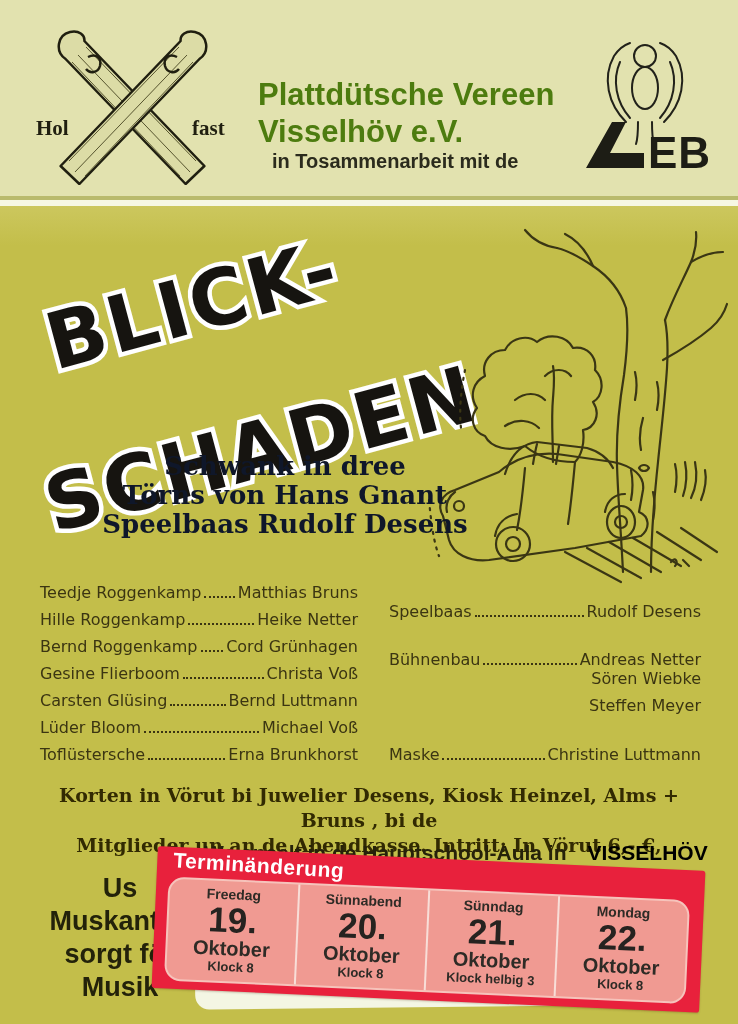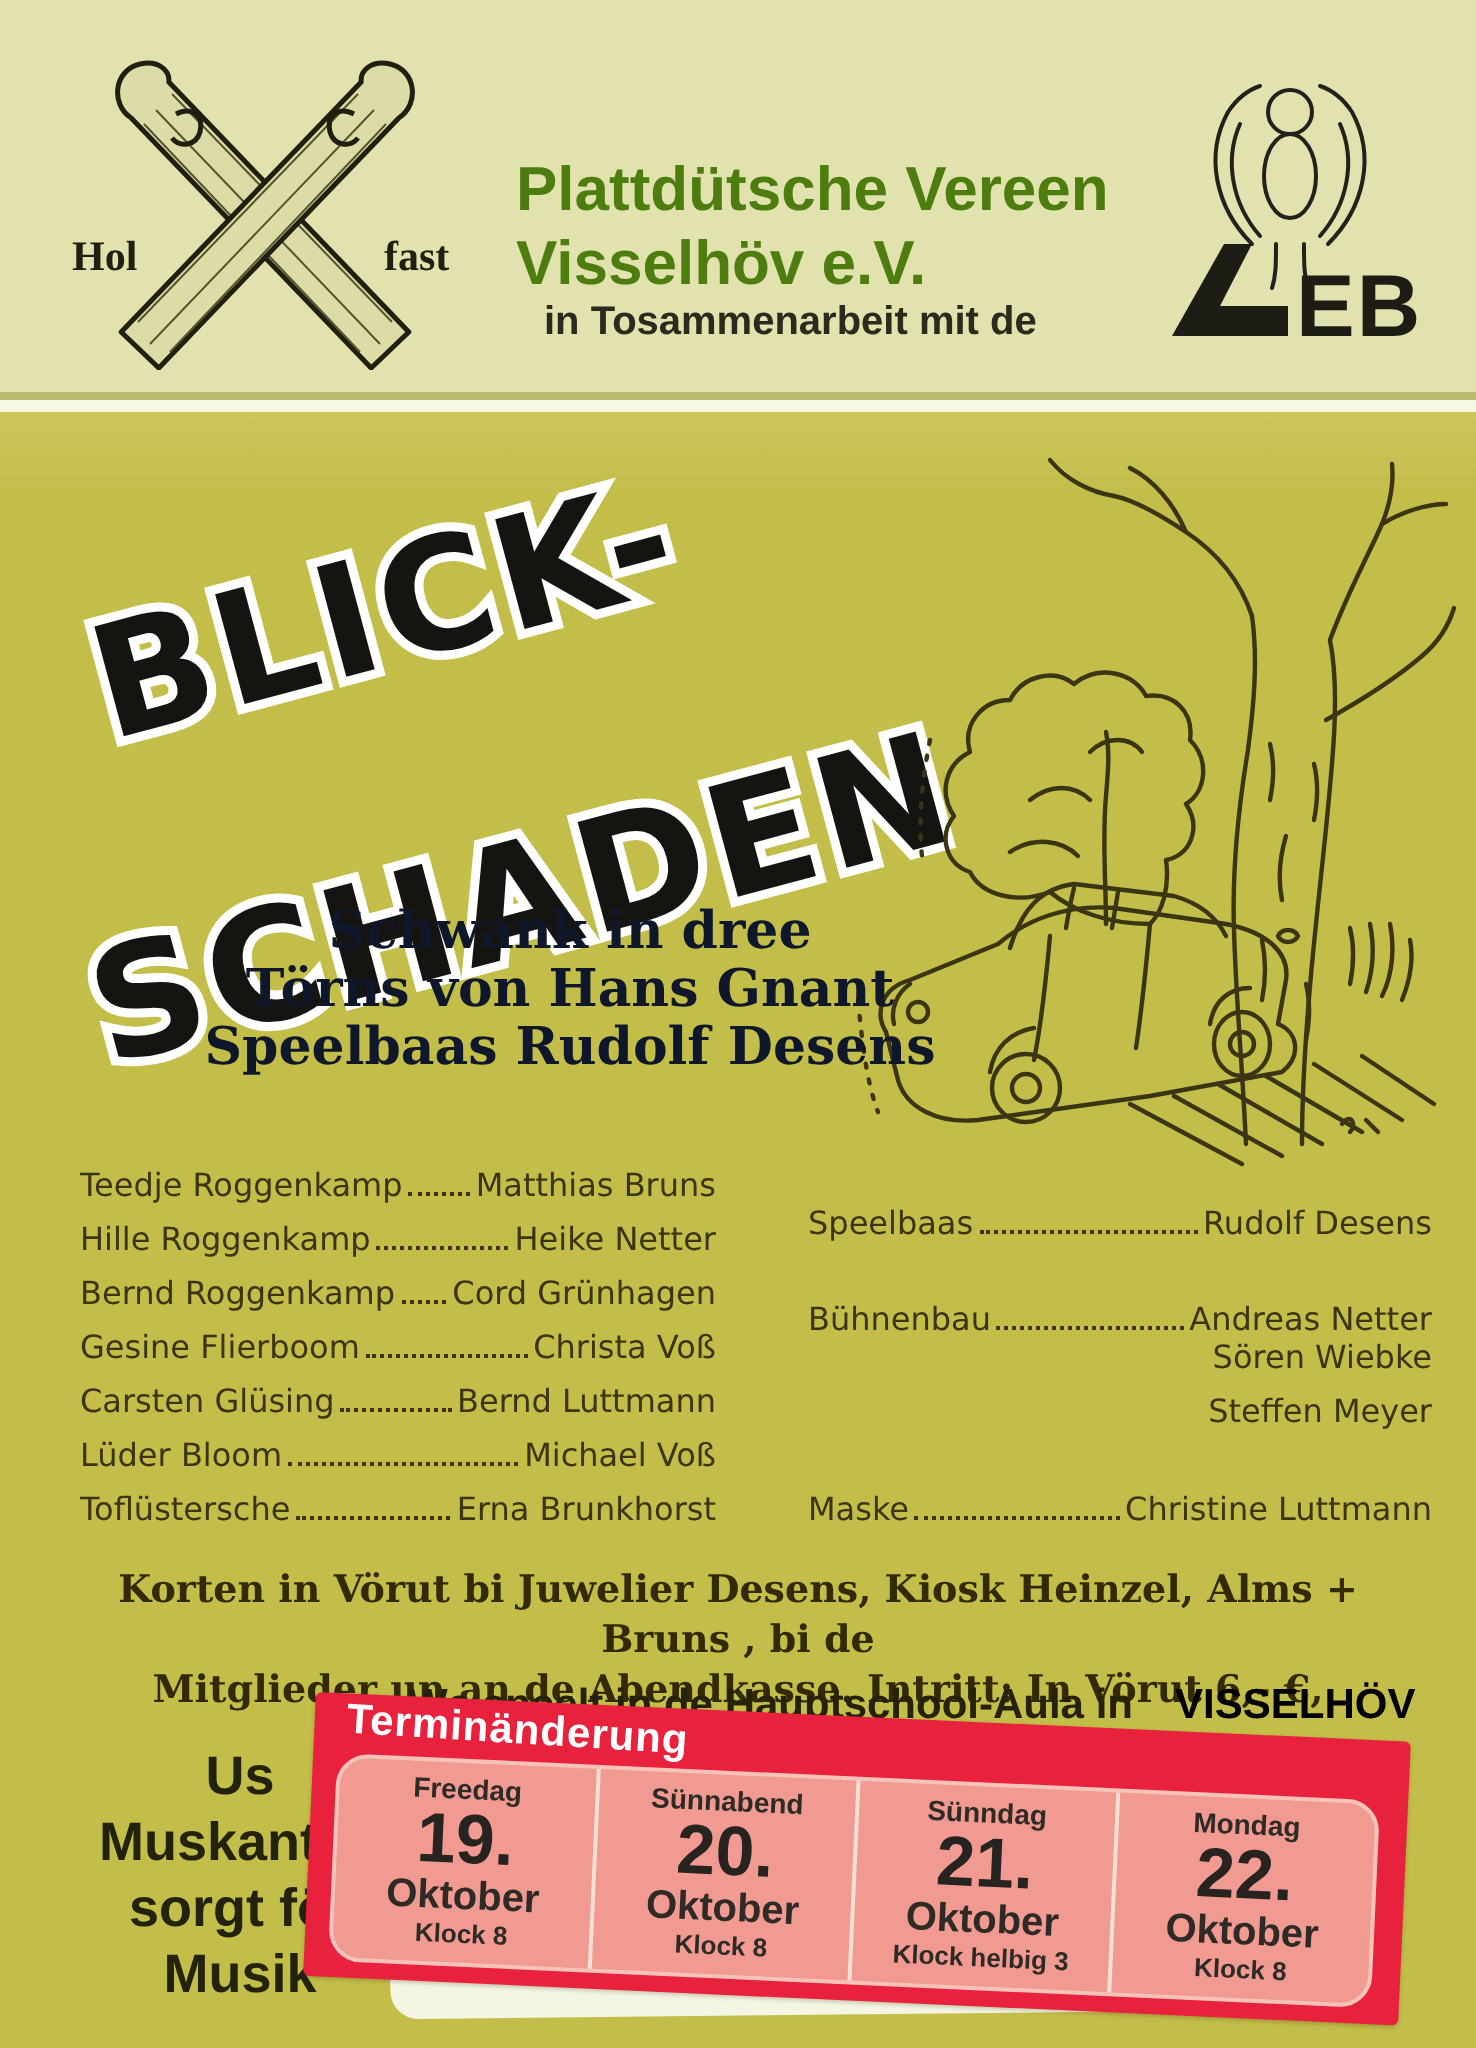--- a/index.html
+++ b/index.html
@@ -18,21 +18,21 @@
   .title-svg{position:absolute;left:0;top:205px;}
   .title-svg text{font-family:"DejaVu Sans",sans-serif;font-weight:bold;
       font-size:78px;letter-spacing:3px;fill:#161410;stroke:#ffffff;stroke-width:9px;
       paint-order:stroke fill;}
   
   .subtitle{position:absolute;left:95px;top:452px;width:380px;text-align:center;
       font-family:"DejaVu Serif",serif;font-weight:bold;font-size:26px;line-height:29px;color:#0f172a;}
   
   .cast{position:absolute;left:40px;top:575px;width:318px;font-family:"DejaVu Sans",sans-serif;
         font-size:16px;color:#3b3512;}
-  .crew{position:absolute;left:404px;top:594px;width:312px;font-family:"DejaVu Sans",sans-serif;
+  .crew{position:absolute;left:389px;top:594px;width:312px;font-family:"DejaVu Sans",sans-serif;
         font-size:16px;color:#3b3512;}
   .crow{display:flex;align-items:flex-end;height:27px;}
   .crow .leader{flex:1;border-bottom:2px dotted #3b3512;margin:0 3px 4px 3px;min-width:12px;}
   .crow .nm{white-space:nowrap;}
   .crew .gap21{height:21px;} .crew .gap14{height:14px;}
   .crew .solo{height:27px;text-align:right;}
   
   .tickets{position:absolute;left:36px;top:783px;width:666px;text-align:center;
       font-family:"DejaVu Serif",serif;font-weight:bold;font-size:19px;line-height:25px;color:#322a02;}
   

